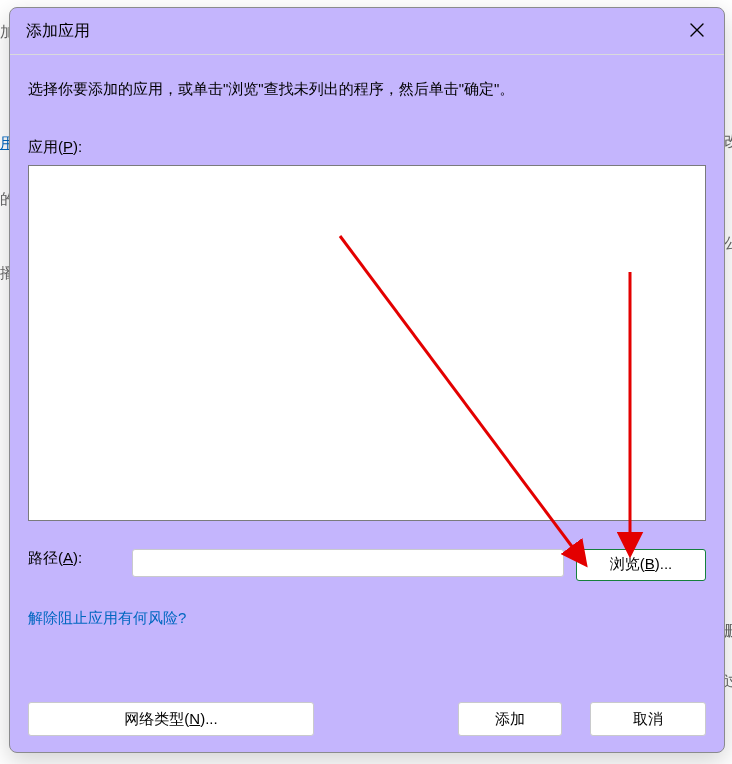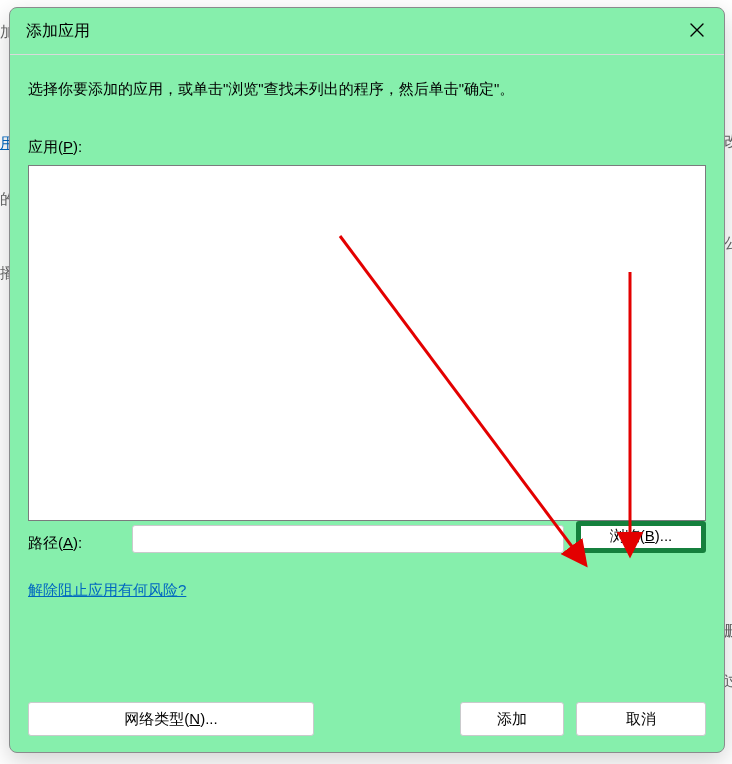--- a/index.html
+++ b/index.html
@@ -1,41 +1,41 @@
 <!DOCTYPE html>
 <html><head>
 <meta charset="utf-8">
 <style>
 html,body{margin:0;padding:0;width:732px;height:764px;font-family:"Microsoft YaHei","Segoe UI",Arial,sans-serif;font-size:15px;background:#fff;color:#000;overflow:hidden}
 
 .bg{position:absolute;left:0;top:0;width:732px;height:764px;overflow:hidden;color:#666;font-size:15px}
 .bg span{position:absolute;white-space:nowrap}
 
-.dlg{position:absolute;left:9px;top:7px;width:714px;height:744px;background:#86efac;border:1px solid #8a8b8d;border-radius:8px;box-shadow:0 8px 24px rgba(0,0,0,.18)}
+.dlg{position:absolute;left:9px;top:7px;width:714px;height:744px;background:#c4b5fd;border:1px solid #8a8b8d;border-radius:8px;box-shadow:0 8px 24px rgba(0,0,0,.18)}
 .titlebar{display:flex;align-items:center;height:46px;padding:0 6px 0 16px;border-bottom:1px solid #d9dadb}
 .titlebar .title{flex:1;font-size:16px}
 .close{width:42px;height:32px;display:flex;align-items:center;justify-content:center;border-radius:4px;cursor:pointer}
 .close svg{width:14px;height:14px}
 .content{position:relative;padding:16px 18px 0 18px}
 .instr{margin:4px 0 26px 0;line-height:1.9}
 .lbl{margin:34px 0 8px 0}
 .lbl u{text-decoration:underline}
 .listbox{width:100%;height:356px;background:#fff;border:1px solid #7a7b7d;box-sizing:border-box}
-.pathrow{display:flex;align-items:flex-end;gap:12px;}
+.pathrow{display:flex;align-items:flex-start;gap:12px;margin-top:28px}
 .pathrow .plabel{width:92px}
 .pathrow .pinput{flex:1;height:28px;background:#fff;border:1px solid #c9cacc;border-radius:3px;box-sizing:border-box}
-.pathrow .browse{width:130px;height:32px;background:#fff;border:5px solid #15803d;border-radius:3px;font:inherit;cursor:pointer}
-.risk{display:inline-block;margin-top:28px;color:#0067c0;text-decoration:underline;cursor:pointer}
+.pathrow .browse{width:130px;height:32px;background:#fff;border:1px solid #15803d;border-radius:3px;font:inherit;cursor:pointer}
+.risk{display:inline-block;margin-top:28px;color:#0067c0;cursor:pointer}
 .net{margin-top:24px}
-.button-row{position:absolute;left:18px;right:18px;bottom:16px;display:flex;gap:12px}
+.button-row{position:absolute;left:18px;right:18px;bottom:16px;display:flex;gap:28px}
 .button-row .left{width:286px}
 .button-row .spacer{flex:1}
 .button-row button{height:34px;background:#fff;border:1px solid #c9cacc;border-radius:3px;font:inherit;cursor:pointer}
 .btn-add{width:104px}
-.btn-cancel{width:130px;font-weight:500}
+.btn-cancel{width:116px;font-weight:500}
 
 .annot{position:absolute;left:0;top:0;width:100%;height:100%;pointer-events:none}
 </style>
 </head>
 <body>
 
 <div class="bg">
   <span style="left:0;top:23px">加</span>
   <span style="left:0;top:134px;color:#0067c0;text-decoration:underline">用</span>
   <span style="left:0;top:190px">的</span>

